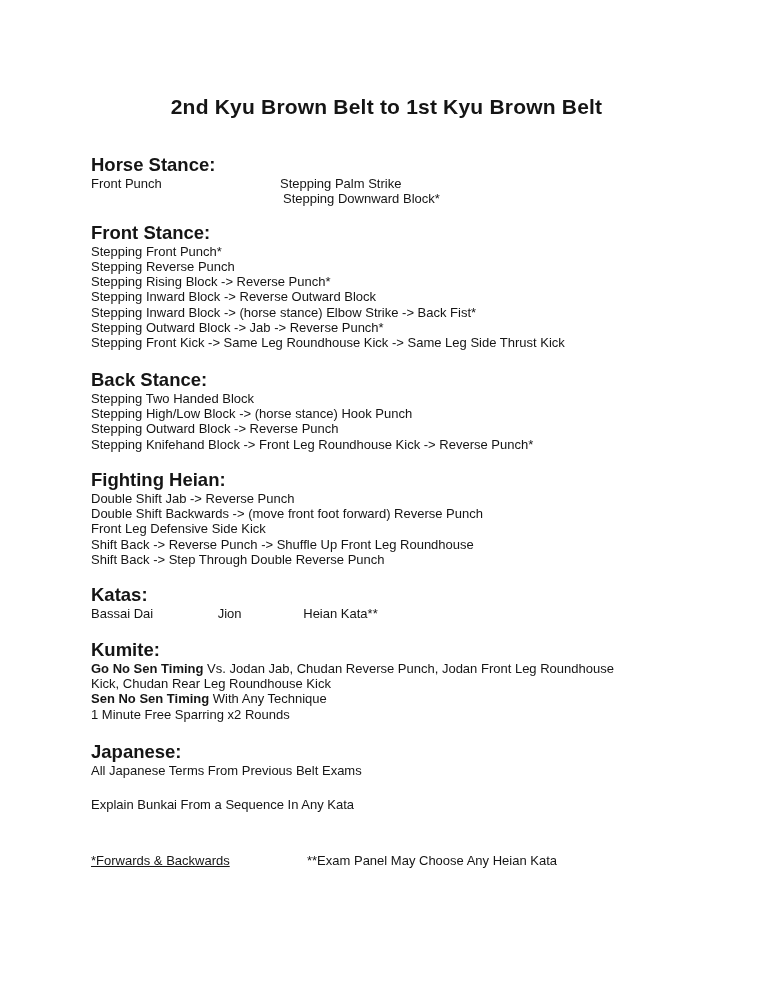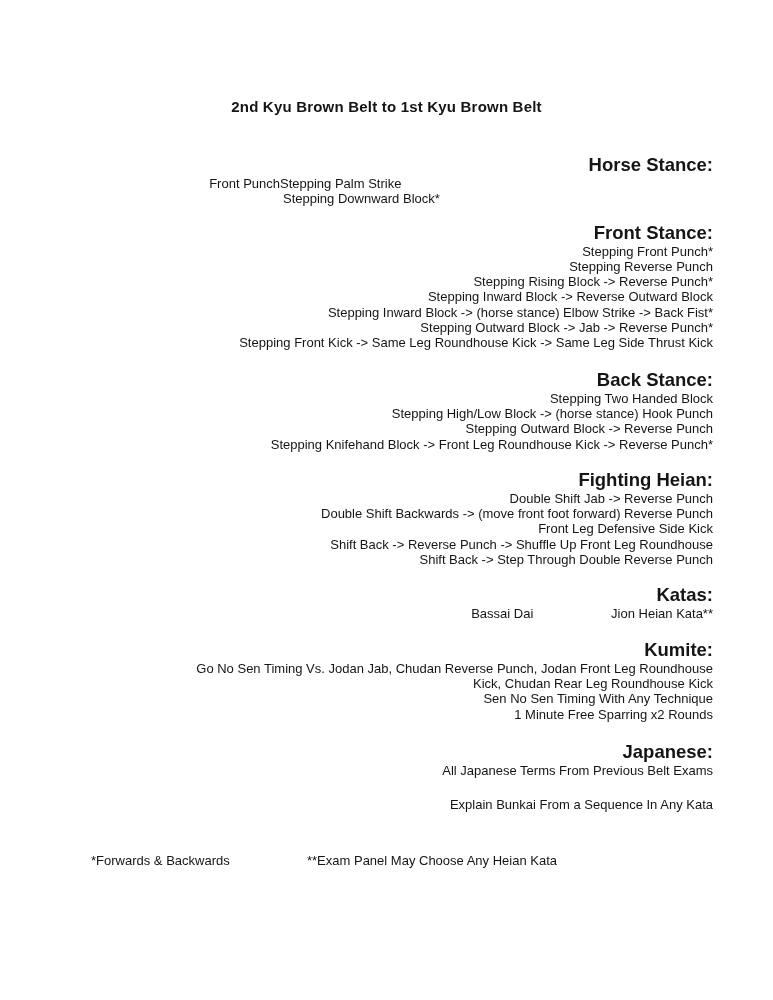--- a/index.html
+++ b/index.html
@@ -14,53 +14,53 @@
     background: #ffffff;
     color: #151515;
     font-family: "Liberation Sans", sans-serif;
     overflow: hidden;
     box-sizing: border-box;
   }
   .title {
     margin: 0;
     padding-top: 95px;
     text-align: center;
-    font-size: 15px;
+    font-size: 21px;
     line-height: 23px;
     font-weight: bold;
     letter-spacing: 0.2px;
   }
   .content {
     margin-left: 91px;
     margin-right: 60px;
   }
-  .section { margin: 0; text-align: right; }
+  .section { margin: 0; }
   .section h2 {
     margin: 0 0 2px 0;
     font-size: 18.5px;
     line-height: 19px;
     font-weight: bold;
   }
   .line {
     font-size: 13px;
     line-height: 15.3px;
     white-space: nowrap;
   }
-  .line b { font-weight: normal; margin-top: 20px; }
+  .line b { font-weight: bold; margin-top: 20px; }
   
   .sec-horse       { margin-top: 37px; }
   .sec-front       { margin-top: 16px; }
   .sec-back        { margin-top: 19px; }
   .sec-fighting    { margin-top: 18px; }
   .sec-katas       { margin-top: 18px; }
   .sec-kumite      { margin-top: 18px; }
   .sec-japanese    { margin-top: 20px; }
   .sec-misc        { margin-top: 19px; }
   .footnotes       { margin-top: 41px; display: flex; }
-  .footnotes .fn-left { width: 216px; flex: none; }
+  .footnotes .fn-left { width: 216px; flex: none; text-decoration: underline; }
   
   .row { display: flex; }
   .row .cell-left { width: 189px; flex: none; }
   .row .cell-right { flex: none; }
   .row .cell-right.indented { padding-left: 3px; }
   
   .kata-col-1 { display: inline-block; width: 107px; }
   .kata-col-2 { display: inline-block; width: 82px; margin-left: 16px; }
 </style>
 </head>

